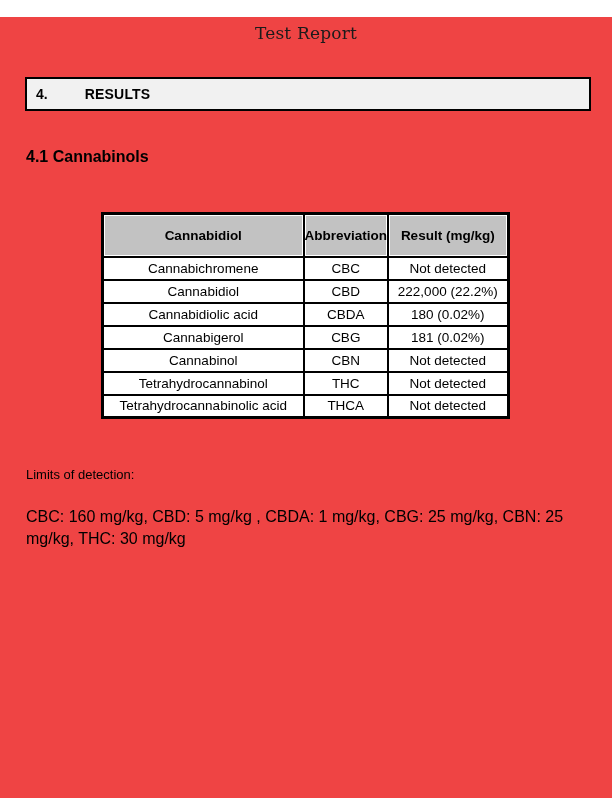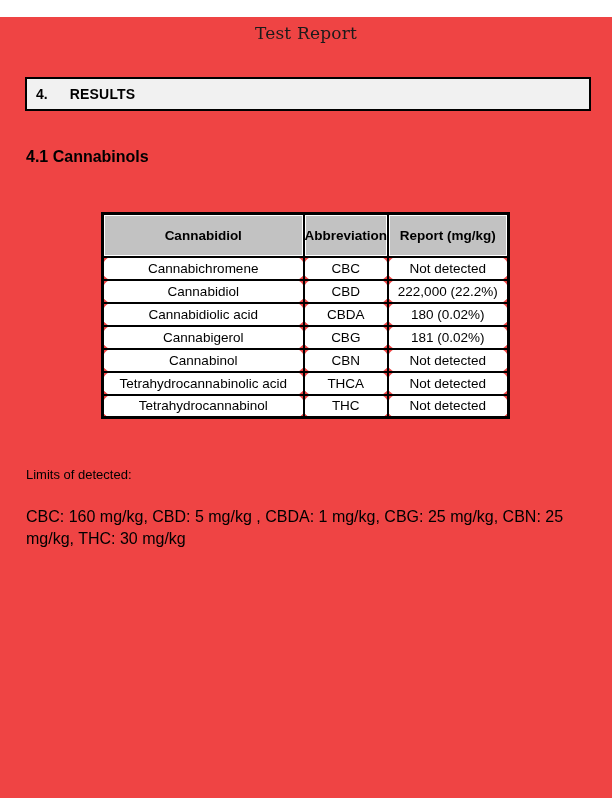--- a/index.html
+++ b/index.html
@@ -30,21 +30,21 @@
     position: absolute; left: 25px; top: 60px;
     width: 566px; height: 34px;
     border: 2px solid #000000;
     background: #f1f1f1;
     display: flex;
     align-items: center;
     font-size: 14px;
     font-weight: bold;
   }
   .results-box .sec-num { margin-left: 9px; }
-  .results-box .sec-title { margin-left: 22px; letter-spacing: 0.2px; }
+  .results-box .sec-title { margin-left: 37px; letter-spacing: 0.2px; }
   .subsection {
     position: absolute; left: 26px; top: 131px;
     font-size: 16px;
     font-weight: bold;
   }
   table.results-table {
     position: absolute; left: 101px; top: 195px;
     border-collapse: collapse;
     table-layout: fixed;
     border: 3px solid #000000;
@@ -57,21 +57,21 @@
     font-size: 13.5px;
     overflow: hidden;
     white-space: nowrap;
   }
   .results-table th {
     background: #c2c2c2;
     box-shadow: inset 0 0 0 1px #ffffff;
     height: 43px;
     font-weight: bold;
   }
-  .results-table td { height: 23px; background: #ffffff; font-weight: normal; border-radius: 9px; }
+  .results-table td { height: 23px; background: #ffffff; font-weight: normal; }
   .results-table td.emph { font-weight: normal; }
   .col-name { width: 201px; }
   .col-abbr { width: 72px; }
   .col-result { width: 120px; }
   .limits-label {
     position: absolute; left: 26px; top: 450px;
     font-size: 13px;
   }
   .limits-text {
     position: absolute; left: 26px; top: 489px;
@@ -92,21 +92,21 @@
     <span class="sec-title">RESULTS</span>
   </div>
 
   <div class="subsection">4.1 Cannabinols</div>
 
   <table class="results-table">
     <thead>
       <tr id="header-row">
           <th class="col-name">Cannabidiol</th>
           <th class="col-abbr">Abbreviation</th>
-          <th class="col-result">Report (mg/kg)</th>
+          <th class="col-result">Result (mg/kg)</th>
         </tr>
     </thead>
     <tbody id="table-body">
         <tr>
           <td class="col-name">Cannabichromene</td>
           <td class="col-abbr">CBC</td>
           <td class="col-result">Not detected</td>
         </tr>
         <tr>
           <td class="col-name">Cannabidiol</td>
@@ -122,31 +122,31 @@
           <td class="col-name">Cannabigerol</td>
           <td class="col-abbr">CBG</td>
           <td class="col-result emph">181 (0.02%)</td>
         </tr>
         <tr>
           <td class="col-name">Cannabinol</td>
           <td class="col-abbr">CBN</td>
           <td class="col-result">Not detected</td>
         </tr>
         <tr>
-          <td class="col-name">Tetrahydrocannabinolic acid</td>
-          <td class="col-abbr">THCA</td>
+          <td class="col-name">Tetrahydrocannabinol</td>
+          <td class="col-abbr">THC</td>
           <td class="col-result">Not detected</td>
         </tr>
         <tr>
-          <td class="col-name">Tetrahydrocannabinol</td>
-          <td class="col-abbr">THC</td>
+          <td class="col-name">Tetrahydrocannabinolic acid</td>
+          <td class="col-abbr">THCA</td>
           <td class="col-result">Not detected</td>
         </tr>
       </tbody>
   </table>
 
-  <div class="limits-label">Limits of detected:</div>
+  <div class="limits-label">Limits of detection:</div>
 
   <div class="limits-text">
     <div>CBC: 160 mg/kg, CBD: 5 mg/kg , CBDA: 1 mg/kg, CBG: 25 mg/kg, CBN: 25 mg/kg, THC: 30 mg/kg</div>
   </div>
 
 </div>
 
 </body></html>

